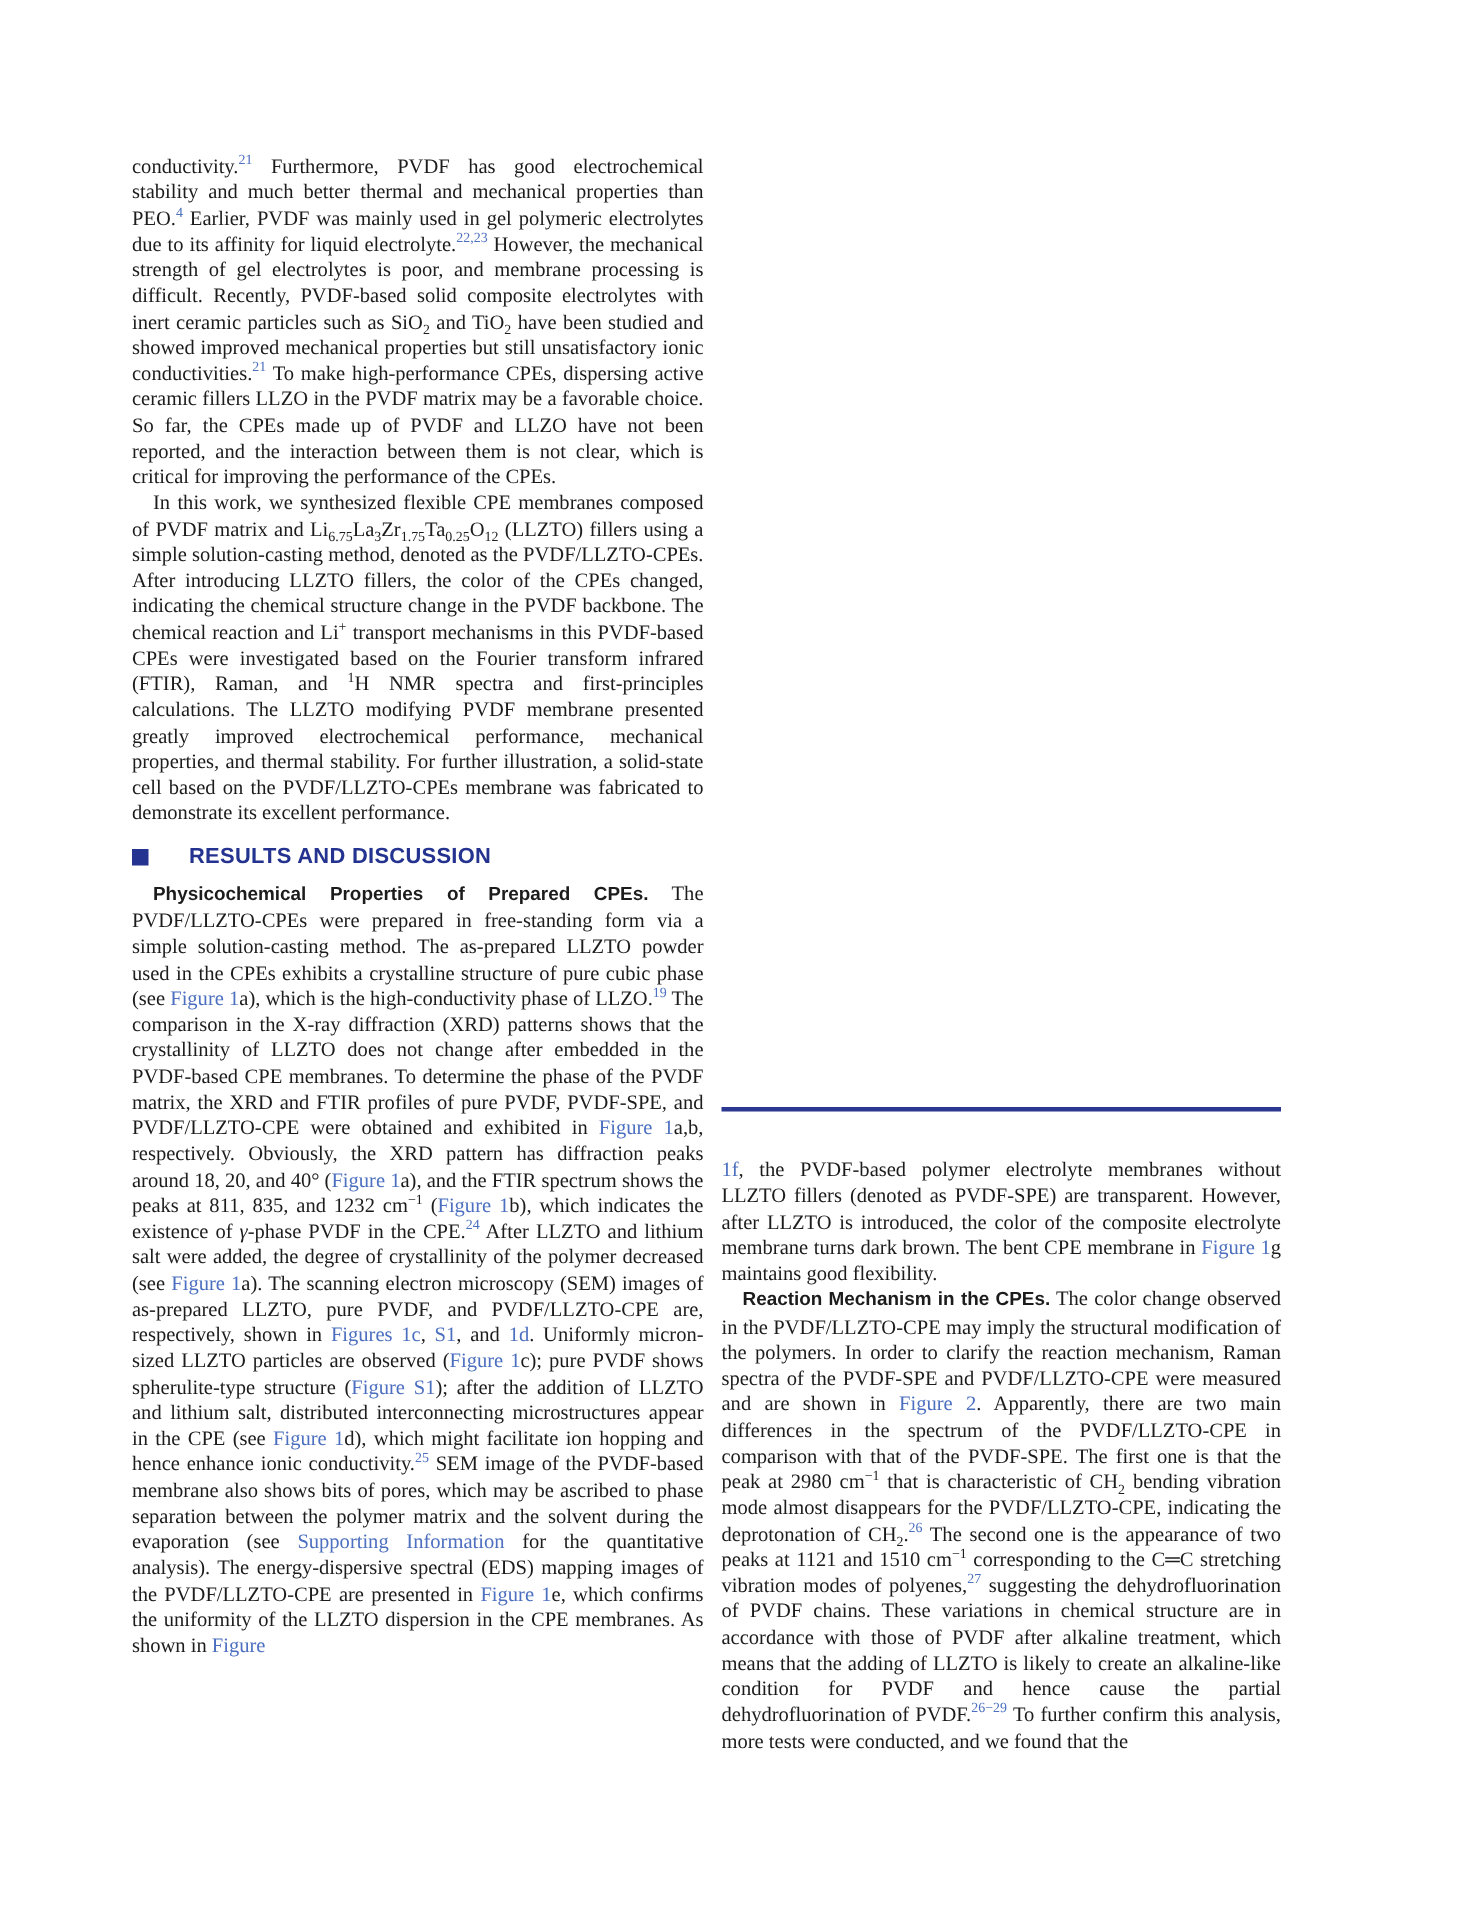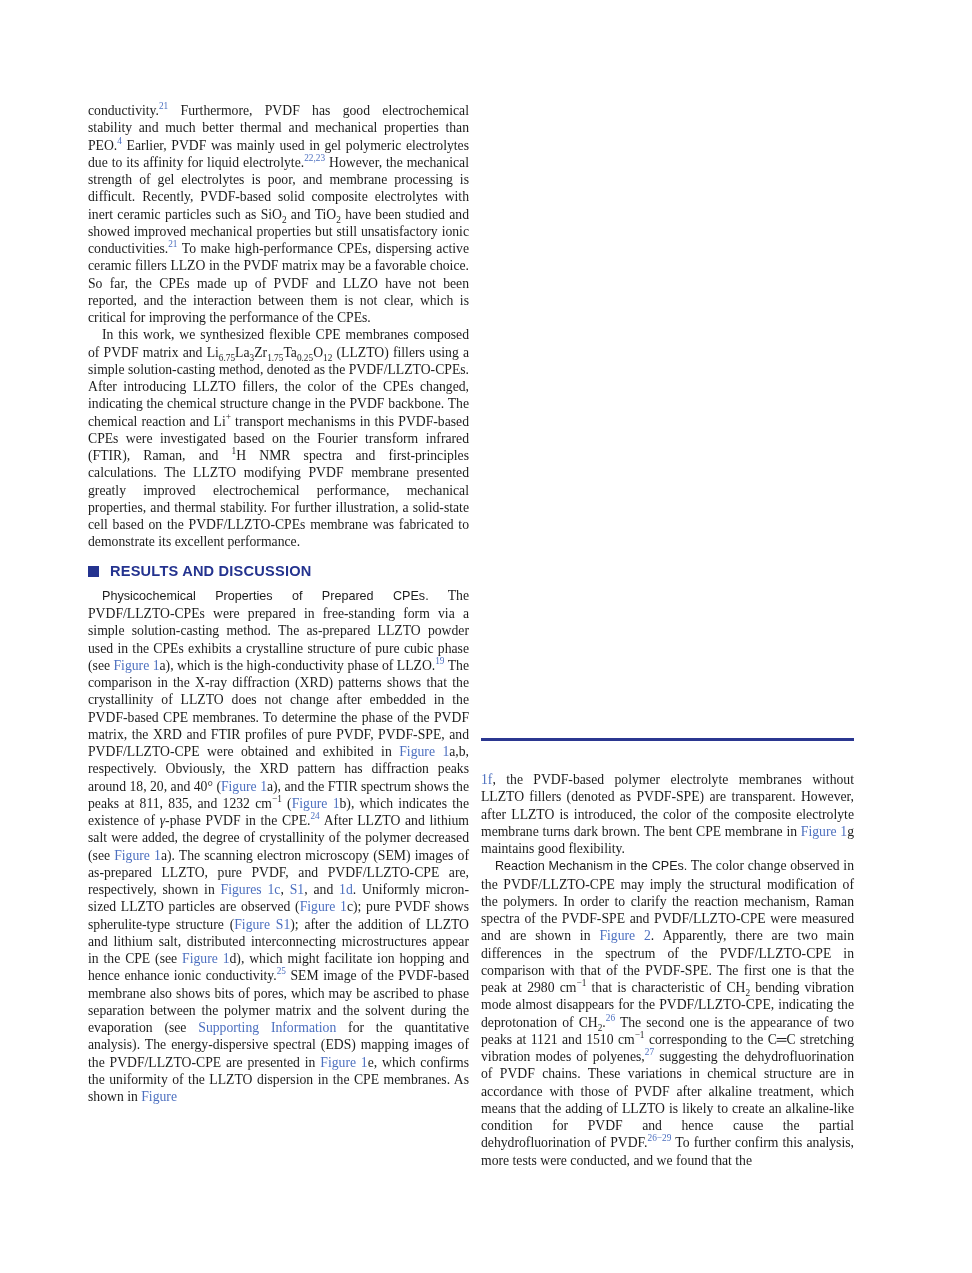--- a/index.html
+++ b/index.html
@@ -24,31 +24,31 @@
   .para { margin: 0; padding: 0; }
   .para.indent { text-indent: 14px; }
 
   .seg { }
   .link { color: #4c6fbf; cursor: pointer; }
   .italic { font-style: italic; }
   sup.sup, sup.link { font-size: 9.3px; line-height: 0; }
   sub.sub { font-size: 9.3px; line-height: 0; }
   .runhead {
     font-family: "Liberation Sans", sans-serif;
-    font-weight: 400; font-size: 12.6px;
+    font-weight: 700; font-size: 12.6px;
   }
 
   .section-heading {
     display: flex; align-items: center;
     margin: 12px 0 7px 0; padding: 0;
     font-family: "Liberation Sans", sans-serif;
     font-weight: 700; font-size: 14.6px;
     letter-spacing: 0.2px;
     color: #24338f;
-    text-align: right; text-indent: 0;
+    text-align: right; text-indent: 0; gap: 16px;
   }
   .section-heading .bullet {
     display: inline-block; width: 11px; height: 11px;
     background: #24338f; margin-right: 11px; flex: 0 0 auto;
   }
 
   .figure-space {
     height: 636px;
     border-bottom: 3px solid #2b3790;
     margin-bottom: 30px;

